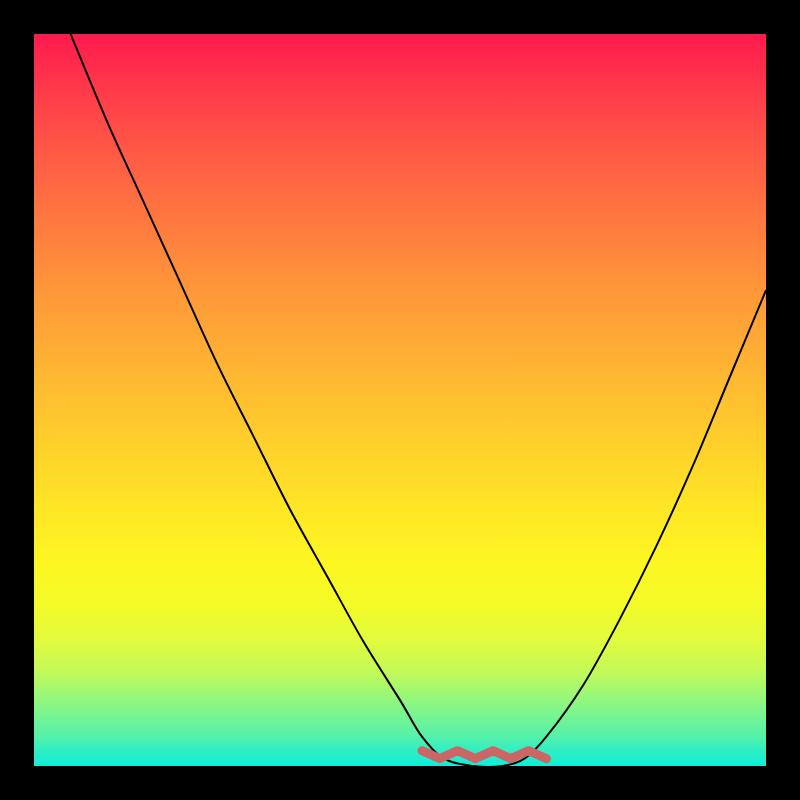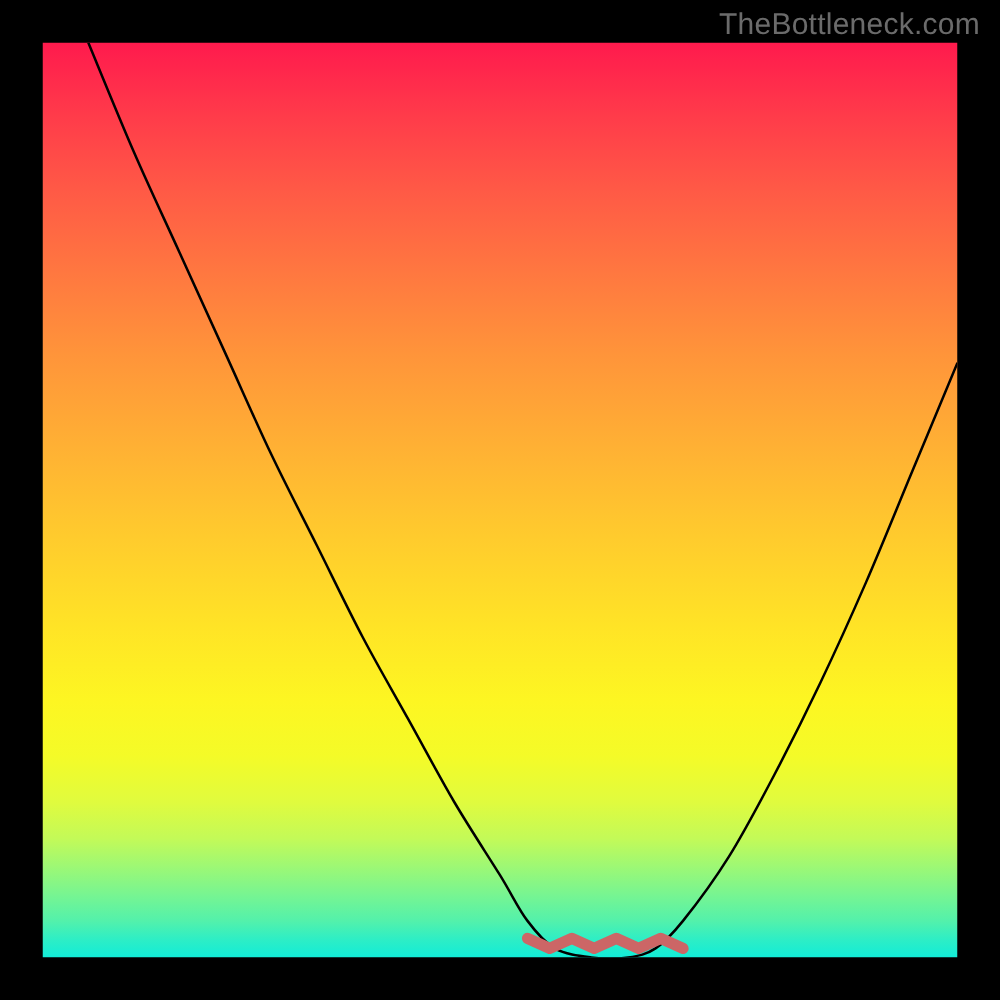--- a/index.html
+++ b/index.html
@@ -74,21 +74,20 @@
     stroke: #cc6666;
     stroke-width: 9;
     stroke-linecap: round;
     stroke-linejoin: round;
   }
 </style>
 </head>
 <body>
 
 <div class="frame" style="background: rgb(0, 0, 0);">
-  <div class="watermark">TheBottleneck.com</div>
   <div class="plot">
     <div class="gradient"></div>
     <svg viewBox="0 0 732 732">
       <path id="curvePath" class="curve" d="M 36.6 0.0 C 42.7 14.6, 61.0 59.8, 73.2 87.8 C 85.4 115.9, 97.6 141.5, 109.8 168.4 C 122.0 195.2, 134.2 222.0, 146.4 248.9 C 158.6 275.7, 170.8 303.8, 183.0 329.4 C 195.2 355.0, 207.4 378.2, 219.6 402.6 C 231.8 427.0, 244.0 452.6, 256.2 475.8 C 268.4 499.0, 280.6 519.7, 292.8 541.7 C 305.0 563.6, 317.2 586.8, 329.4 607.6 C 341.6 628.3, 356.2 650.3, 366.0 666.1 C 375.8 682.0, 380.6 693.0, 388.0 702.7 C 395.3 712.5, 401.4 719.8, 409.9 724.7 C 418.5 729.6, 429.4 730.8, 439.2 732.0 C 449.0 733.2, 459.9 733.2, 468.5 732.0 C 477.0 730.8, 483.1 729.6, 490.4 724.7 C 497.8 719.8, 502.6 714.9, 512.4 702.7 C 522.2 690.5, 536.8 671.0, 549.0 651.5 C 561.2 632.0, 573.4 608.8, 585.6 585.6 C 597.8 562.4, 610.0 538.0, 622.2 512.4 C 634.4 486.8, 646.6 459.9, 658.8 431.9 C 671.0 403.8, 683.2 373.3, 695.4 344.0 C 707.6 314.8, 725.9 270.8, 732.0 256.2" style="stroke: rgb(0, 0, 0);"></path>
       <path id="troughPath" class="trough" d="M 388.0 716.7 L 405.7 724.7 L 423.5 716.7 L 441.3 724.7 L 459.1 716.7 L 476.8 724.7 L 494.6 716.7 L 512.4 724.7" style="stroke: rgb(204, 102, 102);"></path>
     </svg>
   </div>
 </div>
 
 </body></html>

